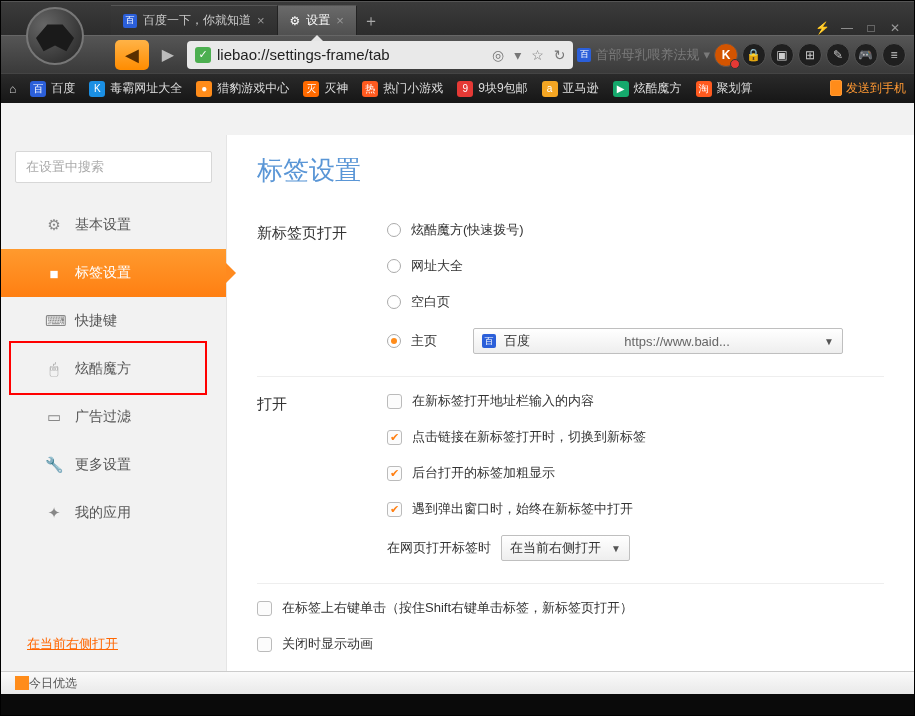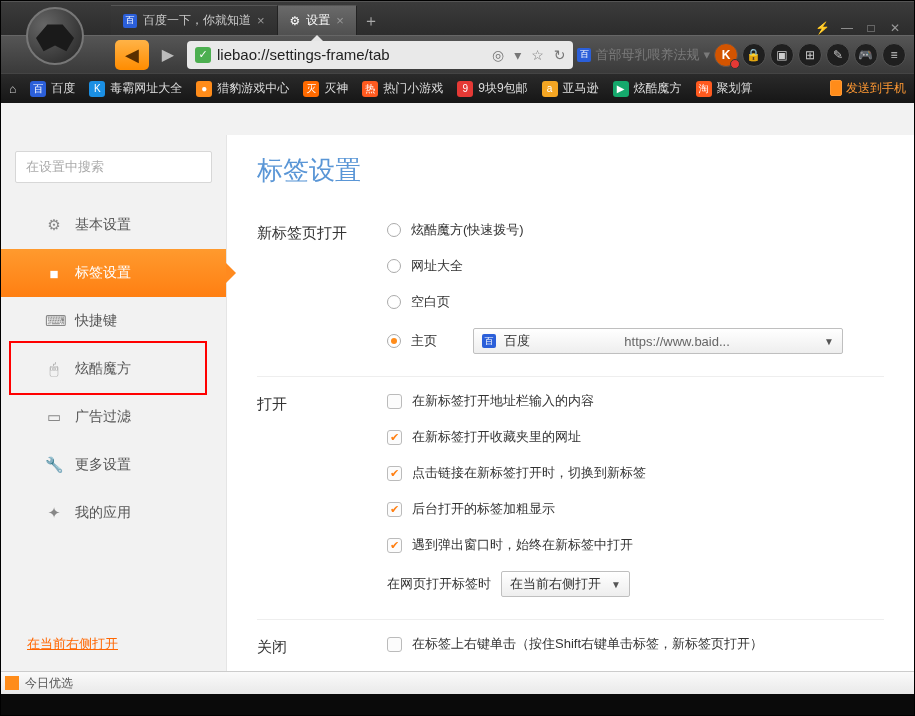--- a/index.html
+++ b/index.html
@@ -70,21 +70,21 @@
 .cb.on::after { content:"✔"; }
 .dropdown { height:26px; border:1px solid #bfbfbf; border-radius:2px; background:linear-gradient(#fff,#eee); display:inline-flex; align-items:center; padding:0 8px; gap:10px; font-size:13px; }
 .dropdown .dd-arrow { font-size:10px; color:#555; }
 .home-field { width:370px; justify-content:space-between; }
 .home-field .hf-left { display:flex; align-items:center; gap:8px; }
 .home-field .hf-url { color:#666; }
 .baidu-ico { width:14px; height:14px; background:#2b5fd9; border-radius:2px; display:inline-flex; align-items:center; justify-content:center; color:#fff; font-size:9px; }
 .inline-label { font-size:13px; color:#333; }
 
 
-.status-bar { height:23px; background:linear-gradient(#fafafa,#e9e9e9); border-top:1px solid #ccc; display:flex; align-items:center; padding:0 4px; font-size:12px; color:#555; gap:6px; }
+.status-bar { height:23px; background:linear-gradient(#fafafa,#e9e9e9); border-top:1px solid #ccc; display:flex; align-items:center; padding:0 14px; font-size:12px; color:#555; }
 .status-bar .sq { width:14px; height:14px; background:#ff8c1a; }
 .window-outer { border:1px solid #000; width:915px; height:716px; display:flex; flex-direction:column; position:relative; }
 </style>
 </head>
 <body>
 
 <div class="window-outer">
 
   <div class="logo-slot">
     <div class="logo-circle"></div>
@@ -259,24 +259,20 @@
 
         <div class="section">
           <div class="sec-label">打开</div>
           <div class="sec-body" id="open-body">
               <div class="opt-row">
                 <span class="cb"></span>
                 <span class="inline-label">在新标签打开地址栏输入的内容</span>
               </div>
               <div class="opt-row">
                 <span class="cb on"></span>
-                <span class="inline-label">在新标签打开收藏夹里的网址</span>
-              </div>
-              <div class="opt-row">
-                <span class="cb on"></span>
                 <span class="inline-label">点击链接在新标签打开时，切换到新标签</span>
               </div>
               <div class="opt-row">
                 <span class="cb on"></span>
                 <span class="inline-label">后台打开的标签加粗显示</span>
               </div>
               <div class="opt-row">
                 <span class="cb on"></span>
                 <span class="inline-label">遇到弹出窗口时，始终在新标签中打开</span>
               </div>
@@ -284,21 +280,20 @@
                 <span class="inline-label">在网页打开标签时</span>
                 <span class="dropdown">
                   <span>在当前右侧打开</span>
                   <span class="dd-arrow">▼</span>
                 </span>
               </div>
             </div>
         </div>
 
         <div class="section">
-          <div class="sec-label">关闭</div>
           <div class="sec-body" id="close-body">
               <div class="opt-row">
                 <span class="cb"></span>
                 <span class="inline-label">在标签上右键单击（按住Shift右键单击标签，新标签页打开）</span>
               </div>
               <div class="opt-row">
                 <span class="cb"></span>
                 <span class="inline-label">关闭时显示动画</span>
               </div>
             </div>

